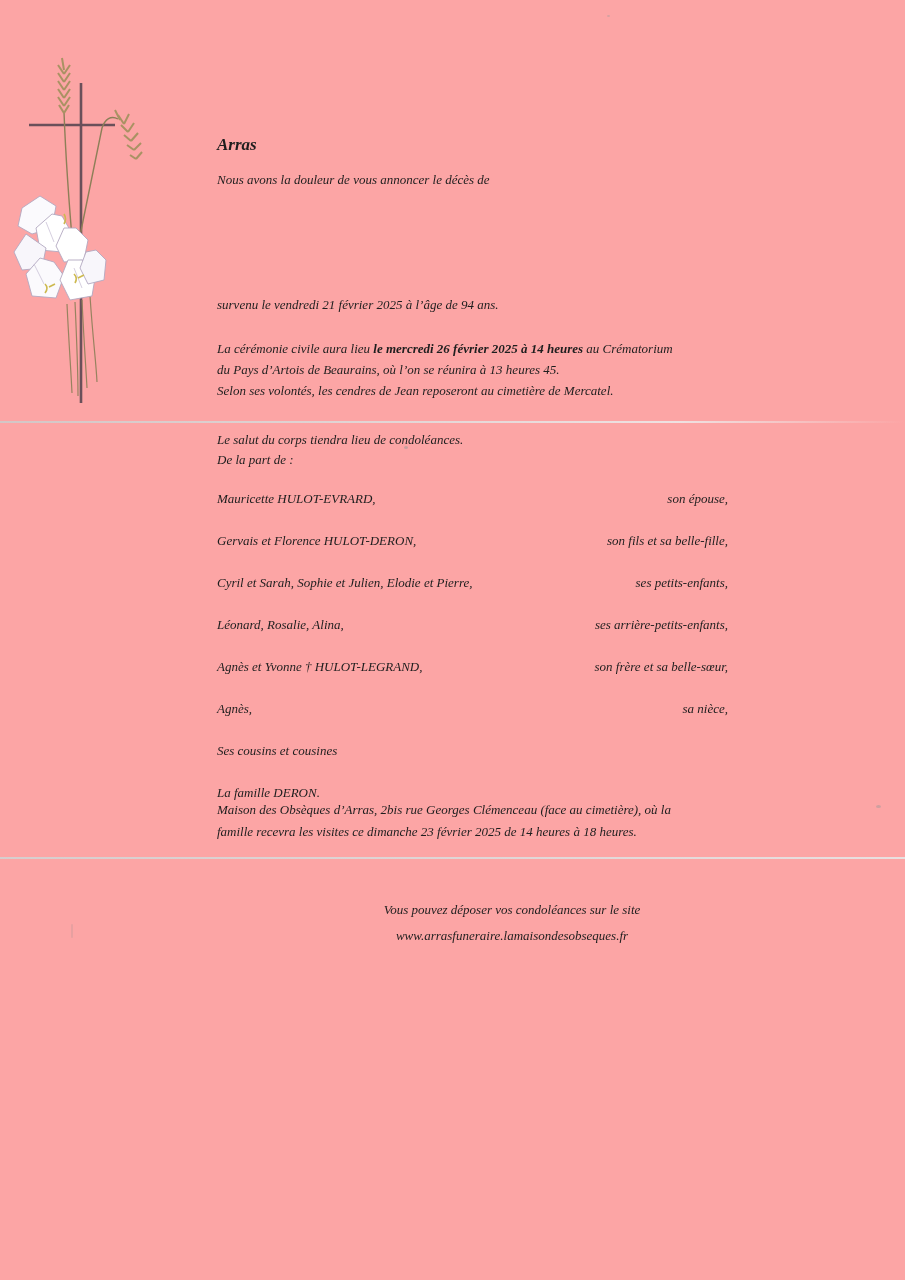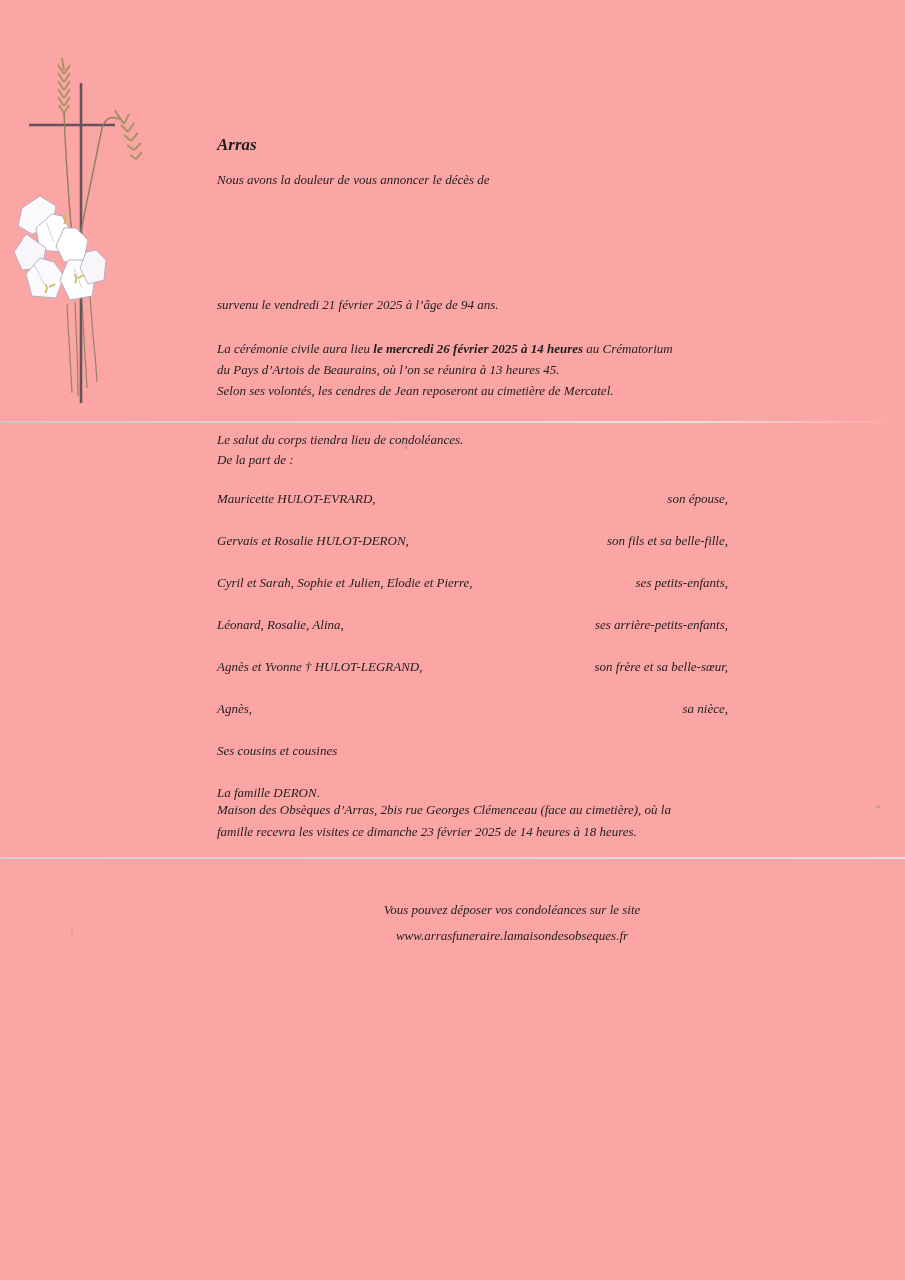--- a/index.html
+++ b/index.html
@@ -159,21 +159,21 @@
   <div class="abs salute body-text line">Le salut du corps tiendra lieu de condoléances.</div>
 
   <div class="abs from body-text line">De la part de :</div>
 
   <div class="abs relatives body-text">
     <div class="rel-row">
       <span class="names line">Mauricette HULOT-EVRARD,</span>
       <span class="relation line">son épouse,</span>
     </div>
     <div class="rel-row">
-      <span class="names line">Gervais et Rosalie HULOT-DERON,</span>
+      <span class="names line">Gervais et Florence HULOT-DERON,</span>
       <span class="relation line">son fils et sa belle-fille,</span>
     </div>
     <div class="rel-row">
       <span class="names line">Cyril et Sarah, Sophie et Julien, Elodie et Pierre,</span>
       <span class="relation line">ses petits-enfants,</span>
     </div>
     <div class="rel-row">
       <span class="names line">Léonard, Rosalie, Alina,</span>
       <span class="relation line">ses arrière-petits-enfants,</span>
     </div>

